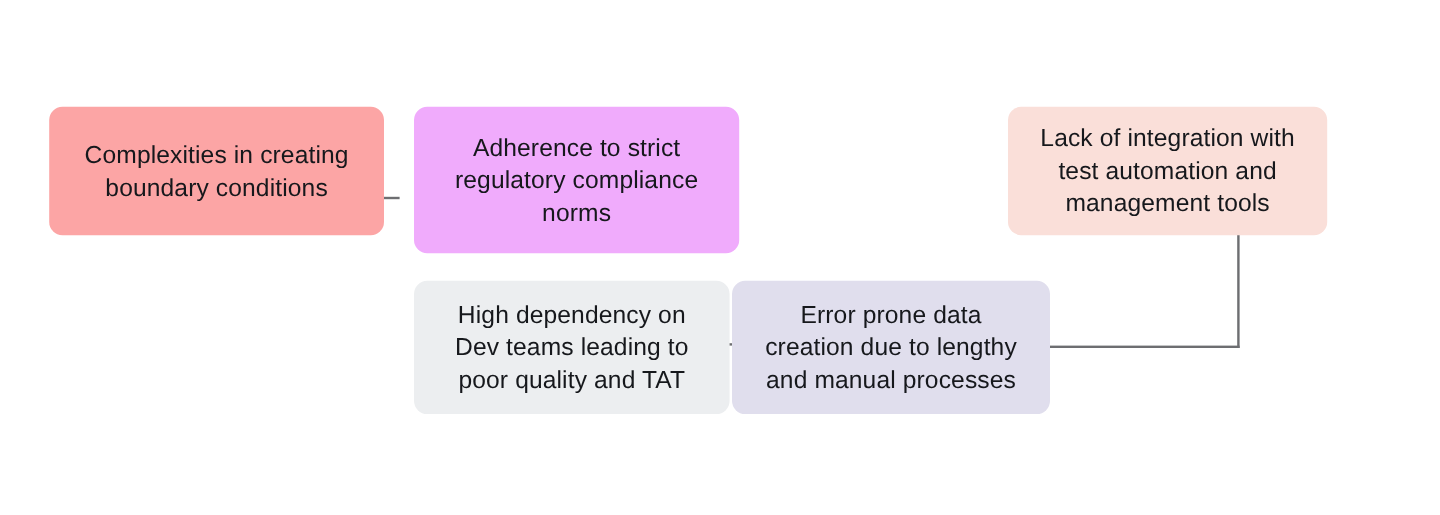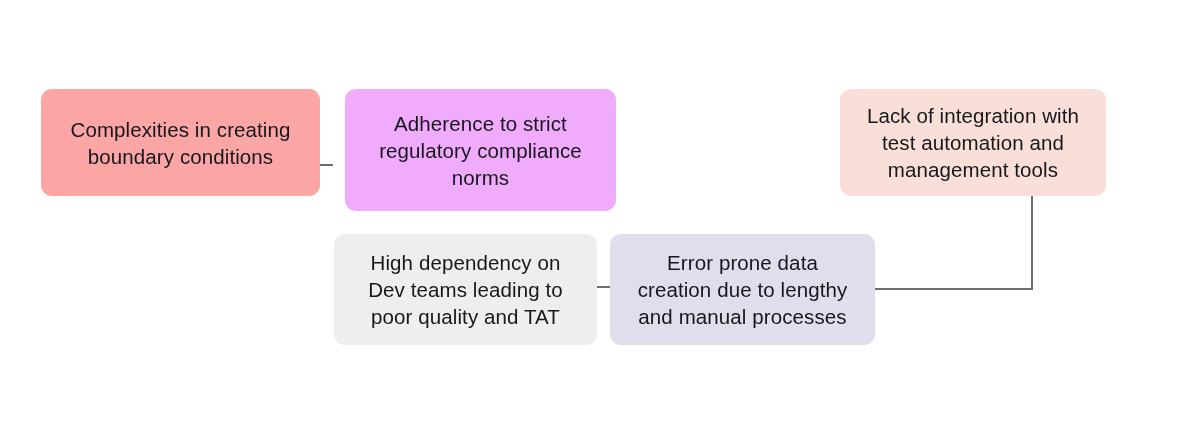--- a/index.html
+++ b/index.html
@@ -78,21 +78,21 @@
 norms</span>
   </div>
 
 
   <div class="node" style="left:840px; top:89px; width:266px; height:107px; background:#fadfd9;">
     <span class="node-label">Lack of integration with
 test automation and
 management tools</span>
   </div>
 
-  <div class="node" style="left:334px; top:234px; width:263px; height:111px; background:#eceef0;justify-content:center;">
+  <div class="node" style="left:345px; top:234px; width:263px; height:111px; background:#eceef0;justify-content:center;">
     <span class="node-label">High dependency on
 Dev teams leading to
 poor quality and TAT</span>
   </div>
 
   <div class="node" style="left:610px; top:234px; width:265px; height:111px; background:#e0deed;justify-content:center;">
     <span class="node-label">Error prone data
 creation due to lengthy
 and manual processes</span>
   </div>

